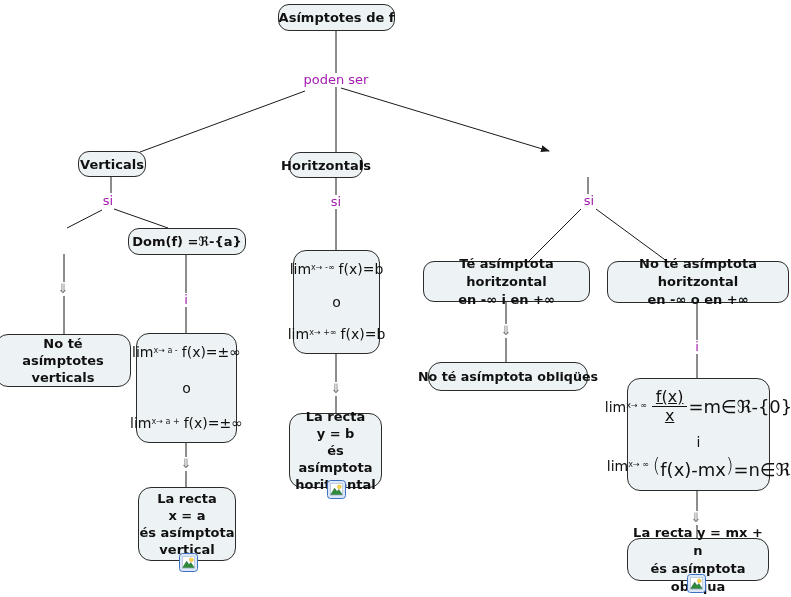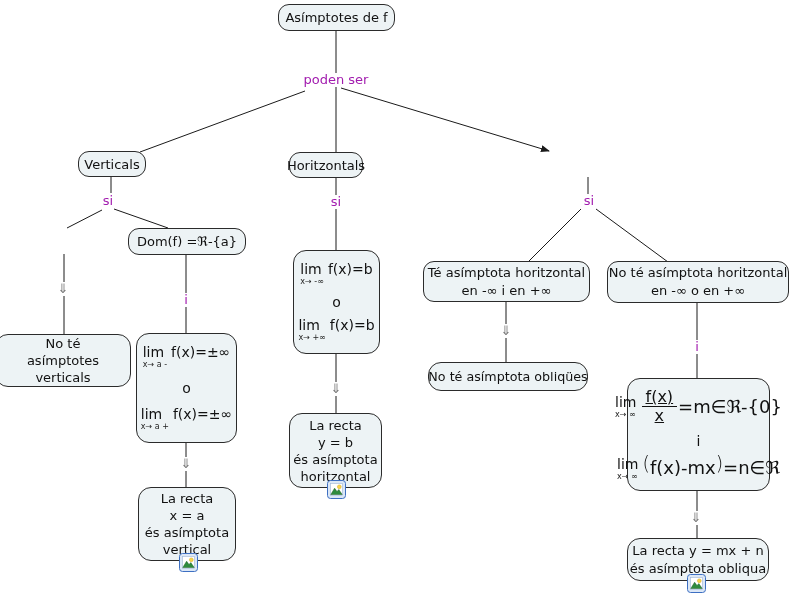--- a/index.html
+++ b/index.html
@@ -8,33 +8,33 @@
     font-family:"DejaVu Sans","Liberation Sans",sans-serif;color:#111;
     overflow:hidden;
   }
   #wires{position:absolute;left:0;top:0;width:791px;height:597px;}
   .node{
     position:absolute;box-sizing:border-box;
     background:#edf3f5;border:1px solid #2b2b2b;border-radius:11px;
     display:flex;align-items:center;justify-content:center;text-align:center;
     font-size:13px;line-height:17px;color:#111;
   }
-  .node .txt{white-space:pre-line;}
+  .node .txt{white-space:pre-line;font-weight:bold;}
   .nowrap .txt{white-space:nowrap;}
   .lbl{
     position:absolute;transform:translate(-50%,-50%);
     background:#ffffff;padding:0 3px;font-size:13px;color:#a21caf;
     white-space:nowrap;line-height:14px;
   }
   .darr{color:#757575;font-size:13px;padding:0 1px;}
   
   .limbox{flex-direction:column;justify-content:space-between;padding:11px 4px;}
   .frow{display:flex;align-items:flex-start;white-space:nowrap;}
   .frow.center{align-items:center;}
-  .limblk{display:flex;flex-direction:column;align-items:flex-start;line-height:1;margin-right:4px;}
+  .limblk{display:flex;flex-direction:row;align-items:flex-start;line-height:1;margin-right:4px;}
   .limword{font-size:14px;}
   .limsub{font-size:8px;margin-top:2px;white-space:nowrap;color:#222;}
   .expr{font-size:14px;line-height:1.1;}
   .conn{font-size:14px;}
   .frac{display:inline-flex;flex-direction:column;align-items:center;line-height:1.15;font-size:16px;margin:0 1px;text-decoration:underline;}
   .frac .num{border-bottom:1px solid #111;padding:0 4px;}
   .tallparen{font-size:19px;line-height:14px;position:relative;top:-1px;font-weight:300;}
   .rhs{font-size:18px;line-height:1.2;}
   
   .picicon{position:absolute;width:19px;height:19px;}

